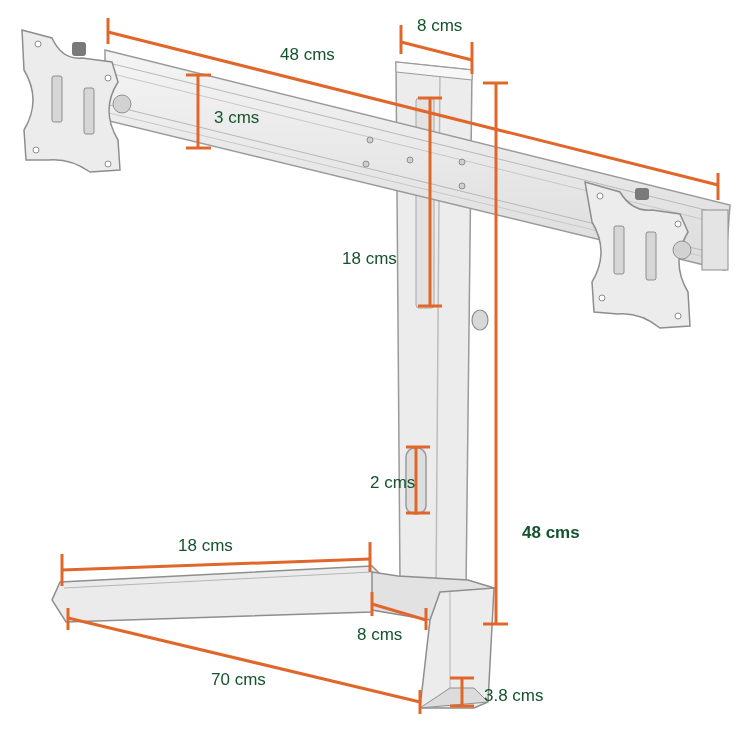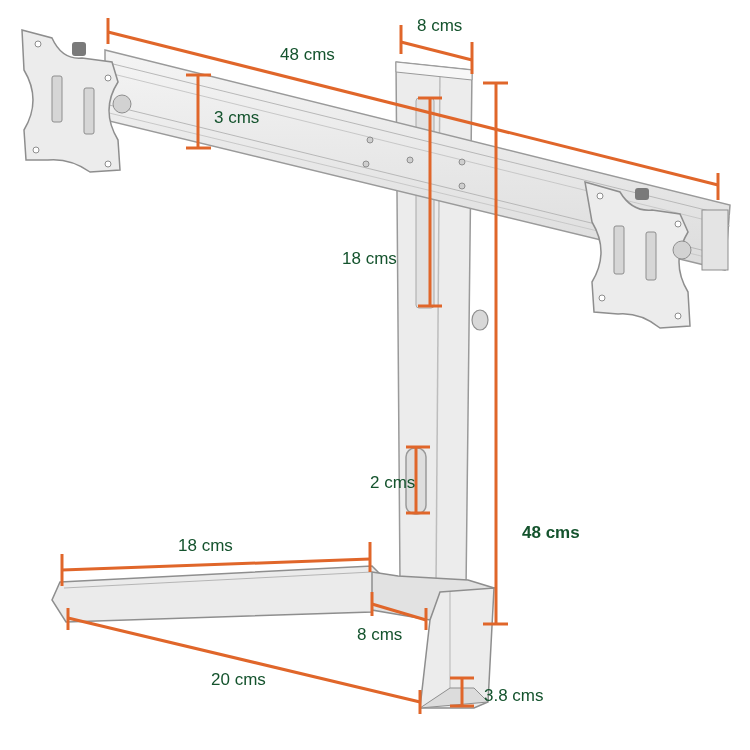--- a/index.html
+++ b/index.html
@@ -131,15 +131,15 @@
 </svg>
 
 <div class="label" style="left:280px; top:46px;">48 cms</div>
 <div class="label" style="left:214px; top:109px;">3 cms</div>
 <div class="label" style="left:417px; top:17px;">8 cms</div>
 <div class="label" style="left:342px; top:250px;text-align:right;">18 cms</div>
 <div class="label" style="left:334px; top:474px;margin-left:36px;">2 cms</div>
 <div class="label" style="left:522px; top:524px;font-weight:bold;">48 cms</div>
 <div class="label" style="left:178px; top:537px;">18 cms</div>
 <div class="label" style="left:357px; top:626px;">8 cms</div>
-<div class="label" style="left:211px; top:671px;">20 cms</div>
+<div class="label" style="left:211px; top:671px;">70 cms</div>
 <div class="label" style="left:484px; top:687px;">3.8 cms</div>
 </div>
 
 </body></html>

